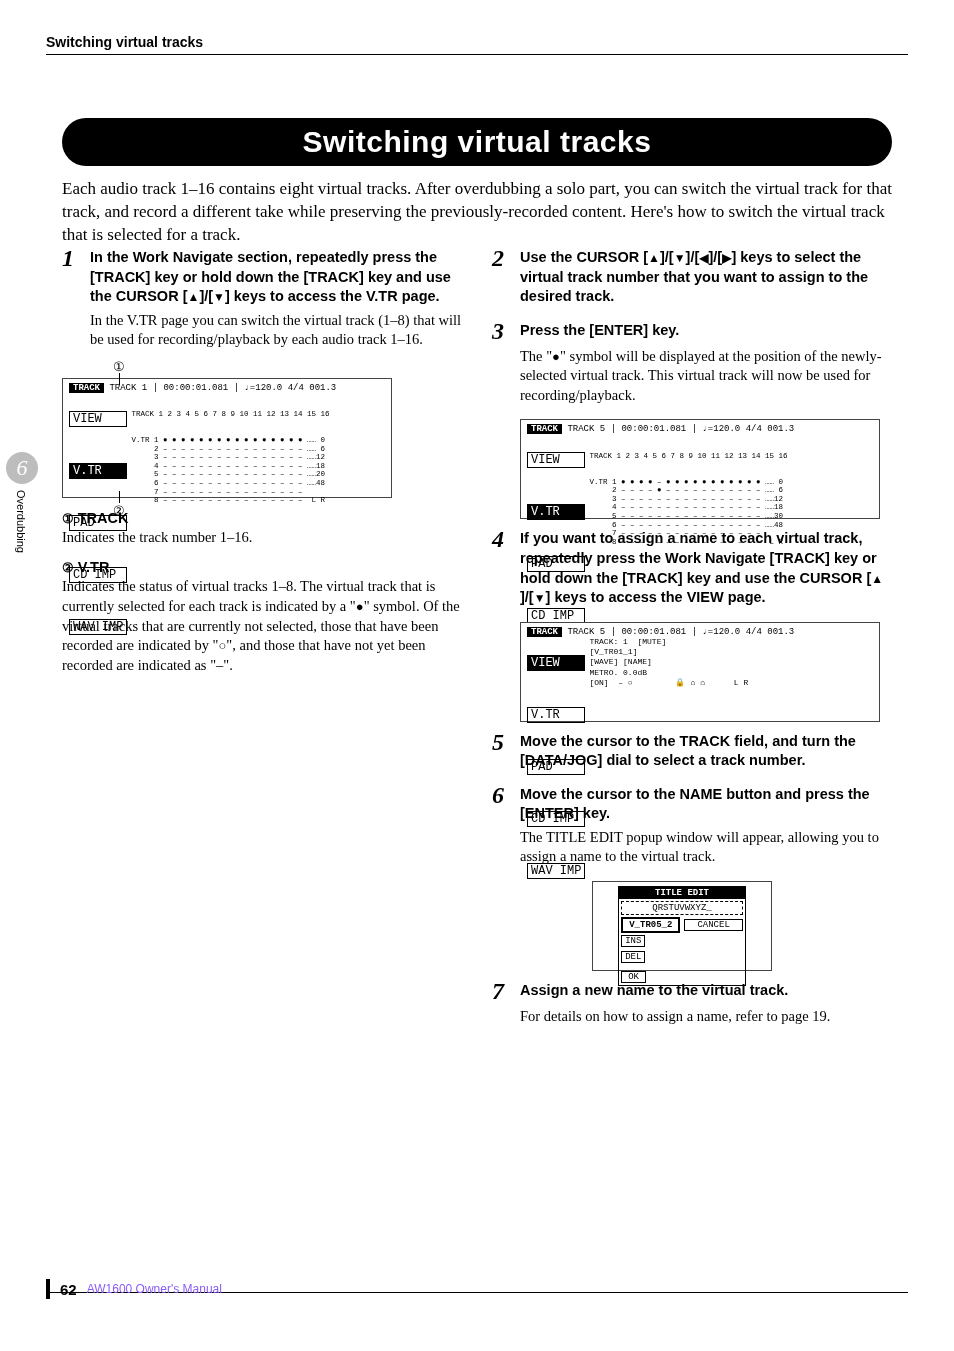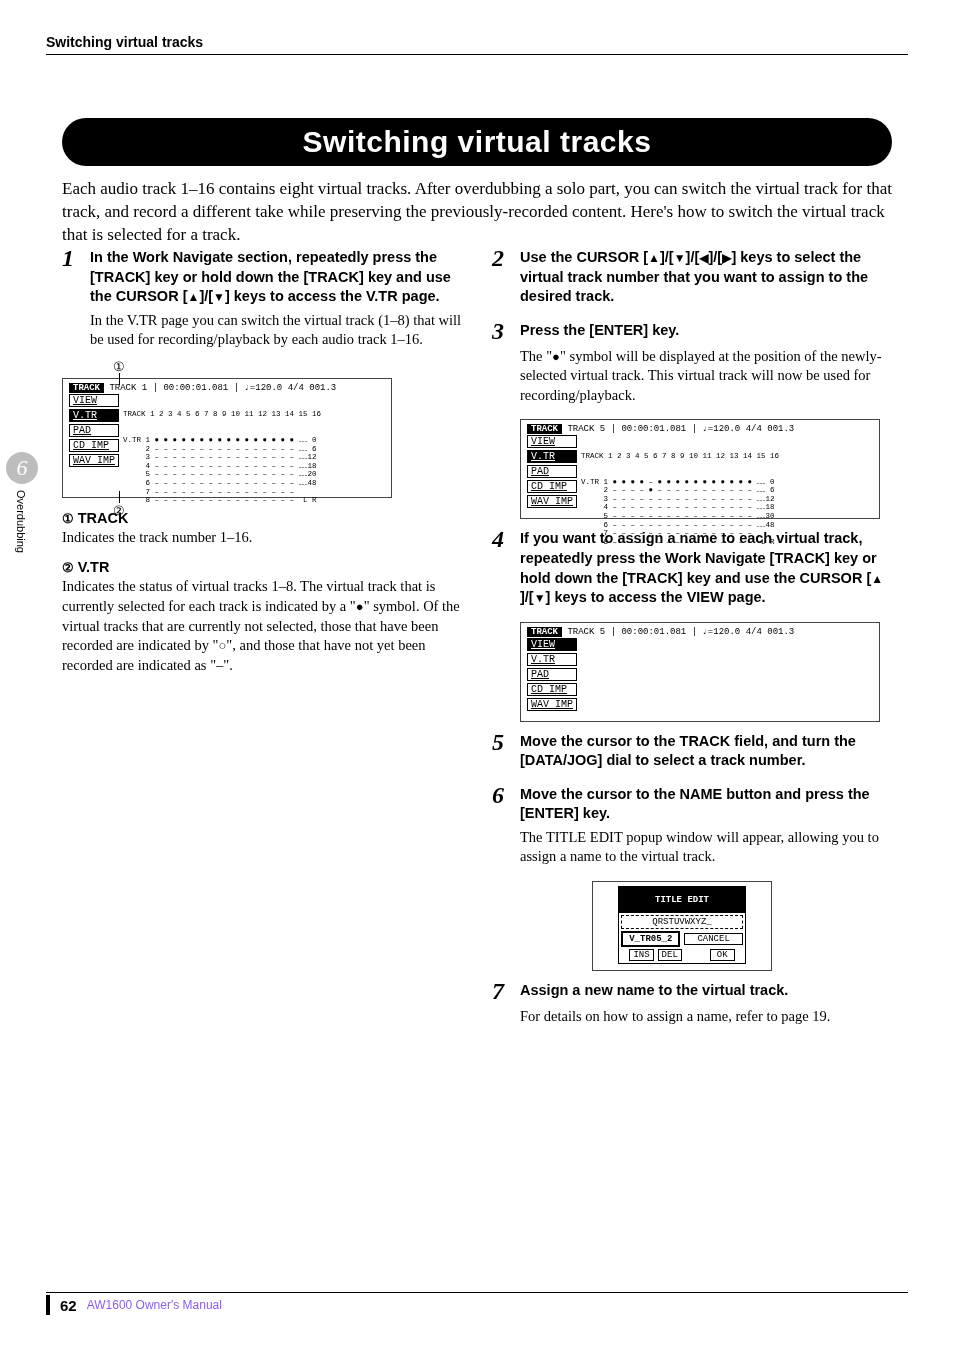--- a/index.html
+++ b/index.html
@@ -151,21 +151,21 @@
   .sc-inner {
     padding: 4px 6px;
     word-break: break-all;
     overflow: hidden;
   }
   .sc-row { white-space: nowrap; }
   .sc-title-bar {
     background:#000; color:#fff; display:inline-block; padding:0 4px; font-weight:bold;
   }
   .sc-side {
-    display:inline-block; border:1px solid #000; padding:0 3px; margin:1px 0; font-size:10px;text-decoration:underline;
+    display:inline-block; border:1px solid #000; padding:0 3px; margin:18px 0; font-size:12px;
   }
   .sc-side.sel { background:#000; color:#fff; }
 
   
   .side-tab {
     position: absolute;
     top: 452px;
     left: 6px;
     width: 32px;
     height: 150px;
@@ -188,21 +188,21 @@
     writing-mode: vertical-rl;
     font-family: Arial, Helvetica, sans-serif;
     font-size: 11px;
     color: #000;
     margin-left: 9px;
   }
 
   
   .footer {
     position: absolute;
-    bottom: 36px;
+    bottom: 52px;
     left: 46px;
     display: flex;
     align-items: center;
     gap: 10px;
   }
   .footer-rule {
     position: absolute;
     bottom: 58px;
     left: 46px;
     width: 862px;
@@ -365,20 +365,25 @@
       <div class="sc-inner">
         <div class="sc-row"><span class="sc-title-bar">TRACK</span> <span>TRACK   5   |   00:00:01.081   |  ♩=120.0  4/4  001.3</span></div>
         <div style="display:flex; gap:4px;">
           <div style="display:flex; flex-direction:column;">
             <span class="sc-side sel">VIEW</span>
             <span class="sc-side">V.TR</span>
             <span class="sc-side">PAD</span>
             <span class="sc-side">CD IMP</span>
             <span class="sc-side">WAV IMP</span>
           </div>
+          <div style="flex:1; white-space:pre; font-size:8px; line-height:1.3;">TRACK: 1  [MUTE]
+[V_TR01_1]
+[WAVE] [NAME]
+METRO. 0.0dB
+[ON]  – ○         🔒 ⌂ ⌂      L R</div>
         </div>
       </div>
     </div>
 
     <div class="step">
       <div class="step-head">
         <div class="step-num">5</div>
         <div class="step-title">Move the cursor to the TRACK field, and turn the [DATA/JOG] dial to select a track number.</div>
       </div>
     </div>
@@ -387,27 +392,27 @@
       <div class="step-head">
         <div class="step-num">6</div>
         <div class="step-title">Move the cursor to the NAME button and press the [ENTER] key.</div>
       </div>
       <div class="step-body">The TITLE EDIT popup window will appear, allowing you to assign a name to the virtual track.</div>
     </div>
 
     <div class="screenshot sc4">
       <div class="sc-inner" style="font-size:9px; text-align:center;">
         <div style="display:inline-block; border:1px solid #000;">
-          <div class="sc-title-bar" style="display:block; padding:8px 8px;">TITLE EDIT</div>
+          <div class="sc-title-bar" style="display:block; padding:1px 8px;">TITLE EDIT</div>
           <div style="border:1px dashed #000; margin:2px; padding:1px 4px;">QRSTUVWXYZ_</div>
           <div style="display:flex; align-items:center; gap:4px; margin:2px;">
             <div style="border:2px solid #000; padding:1px 6px; font-weight:bold;">V_TR05_2</div>
             <div style="border:1px solid #000; padding:0 12px;">CANCEL</div>
           </div>
-          <div style="display:flex; align-items:center; gap:4px; margin:2px; justify-content:center;">
+          <div style="display:flex; align-items:flex-start; gap:4px; margin:2px; justify-content:center;flex-direction:column;">
             <div style="border:1px solid #000; padding:0 3px;">INS</div>
             <div style="border:1px solid #000; padding:0 3px;">DEL</div>
             <div style="width:20px;"></div>
             <div style="border:1px solid #000; padding:0 6px;">OK</div>
           </div>
         </div>
       </div>
     </div>
 
     <div class="step">

